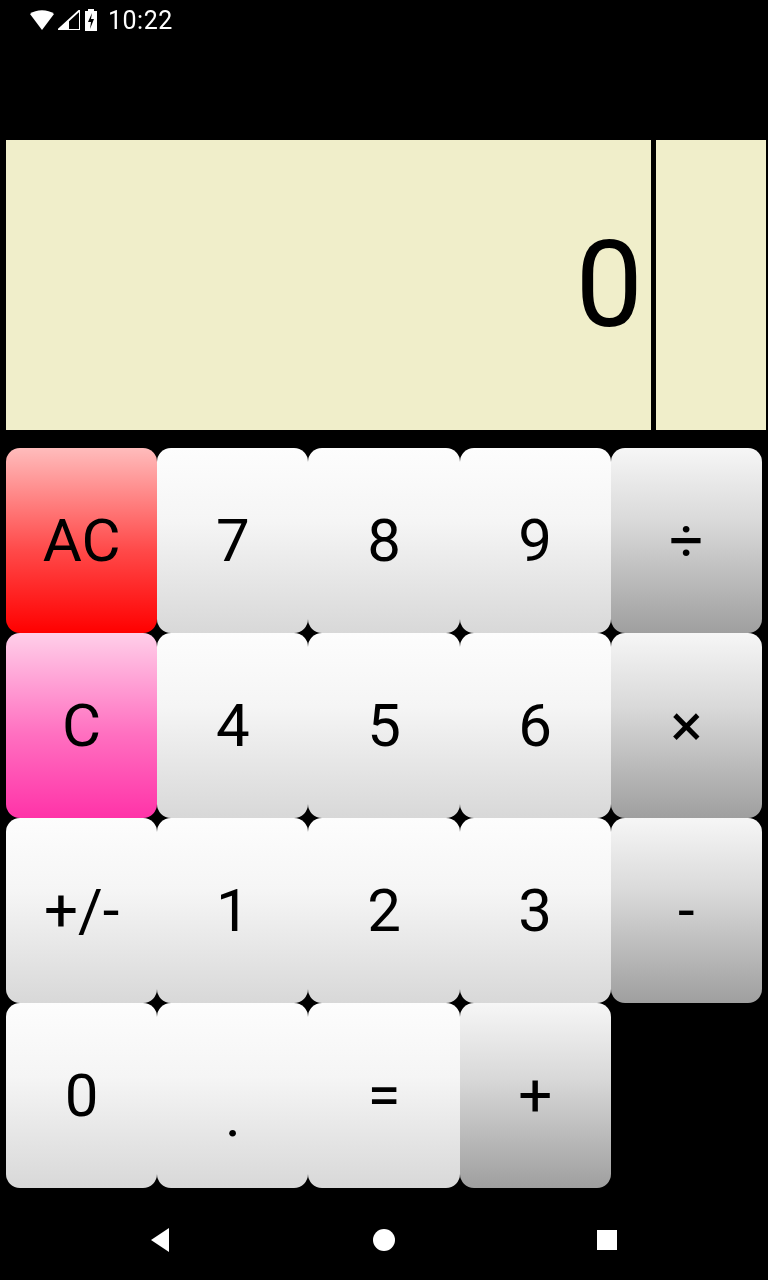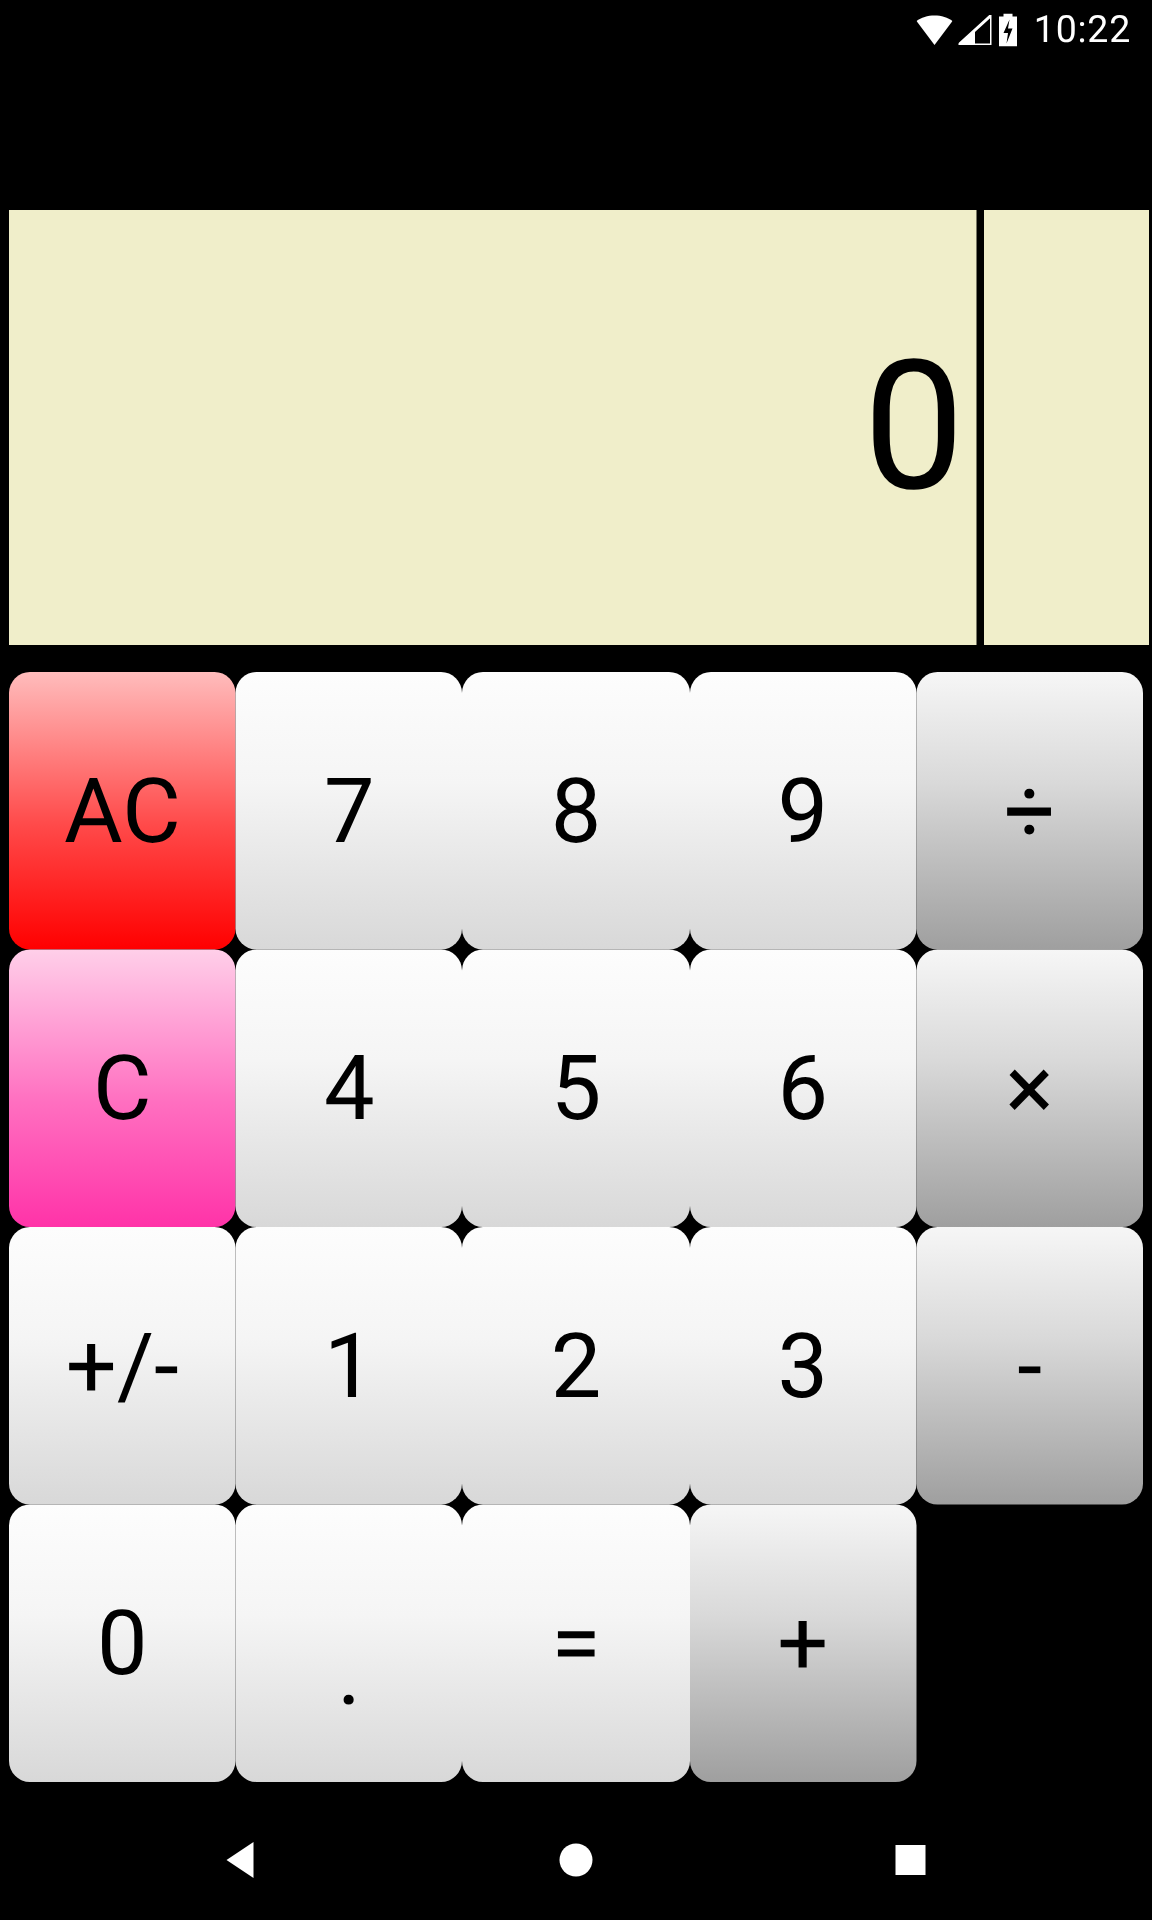--- a/index.html
+++ b/index.html
@@ -1,18 +1,18 @@
 <!DOCTYPE html>
 <html><head>
   <meta charset="utf-8">
   <style>
     * { margin:0; padding:0; box-sizing:border-box; }
     html,body { width:768px; height:1280px; background:#000; font-family:Roboto,Arial,Helvetica,sans-serif; overflow:hidden; }
     
-    .status-bar { position:absolute; top:0; left:0; right:0; height:40px; display:flex; justify-content:flex-end; align-items:center; padding-right:14px; color:#fff; font-size:25px; letter-spacing:0.5px; gap:4px;}
+    .status-bar { position:absolute; top:0; left:0; right:0; height:40px; display:flex; justify-content:flex-start; align-items:center; padding-right:14px; color:#fff; font-size:25px; letter-spacing:0.5px; gap:4px;padding-left:30px;}
     .status-bar .icon { display:inline-flex; align-items:center; justify-content:center; }
     .clock { margin-left:6px; font-weight:400; }
     
     .display-wrap { position:absolute; top:140px; left:6px; right:0; height:290px; display:flex; }
     .display-main { flex:0 0 650px; background:#f0eeca; border-right:5px solid #000; display:flex; justify-content:flex-end; align-items:center; padding-right:8px; }
     .display-main span { font-size:120px; color:#000; font-weight:400;}
     .display-side { width:110px; background:#f0eeca; }
     
     .keypad { position:absolute; top:448px; left:6px; width:756px; height:740px; display:grid; grid-template-columns:repeat(5,1fr); grid-template-rows:repeat(4,1fr); gap:0; background:#000;}
     .key { border-radius:14px; font-size:60px; color:#000; font-weight:400; display:flex; justify-content:center; align-items:center; cursor:pointer; user-select:none;}

